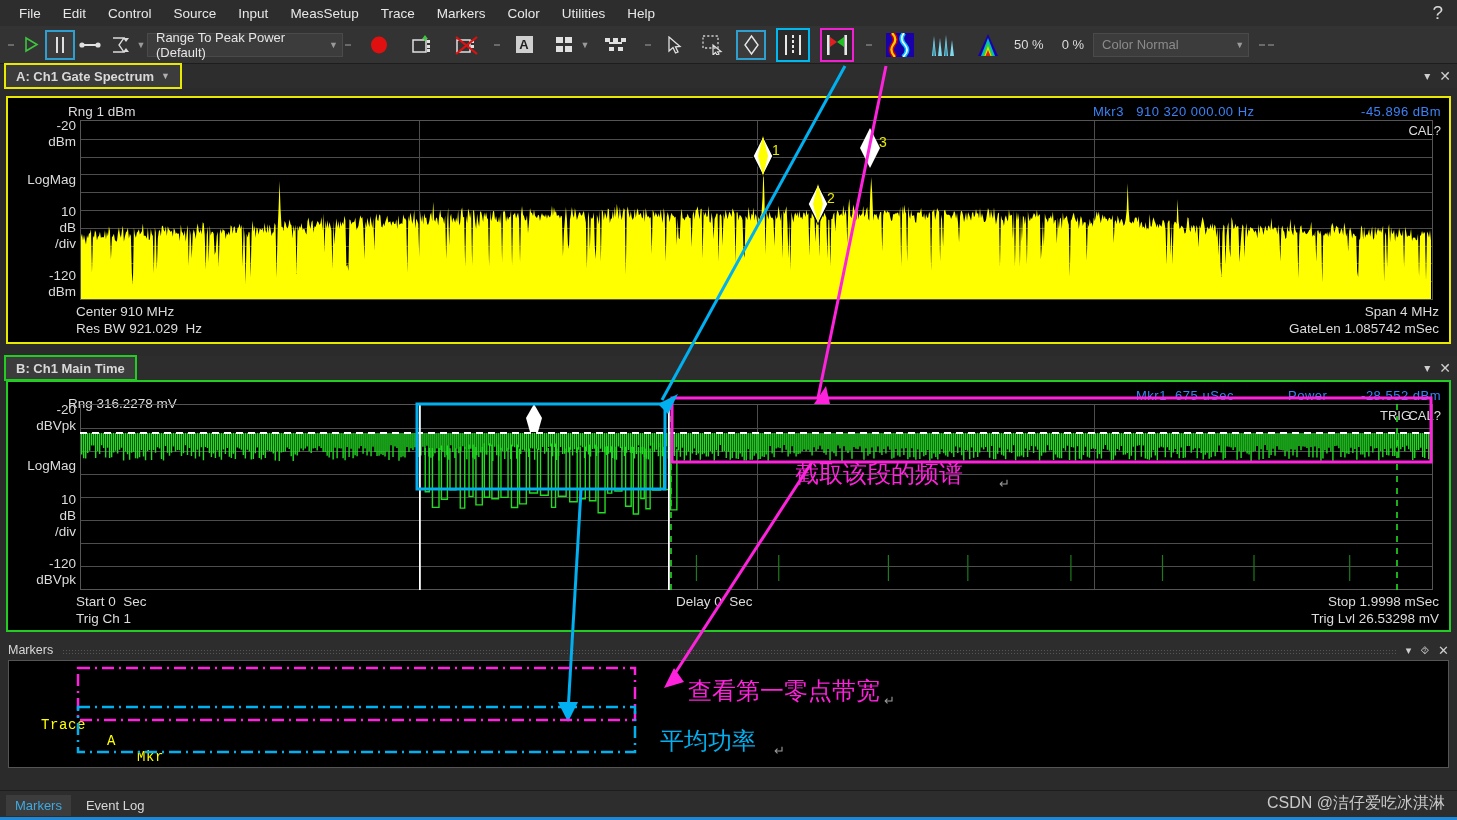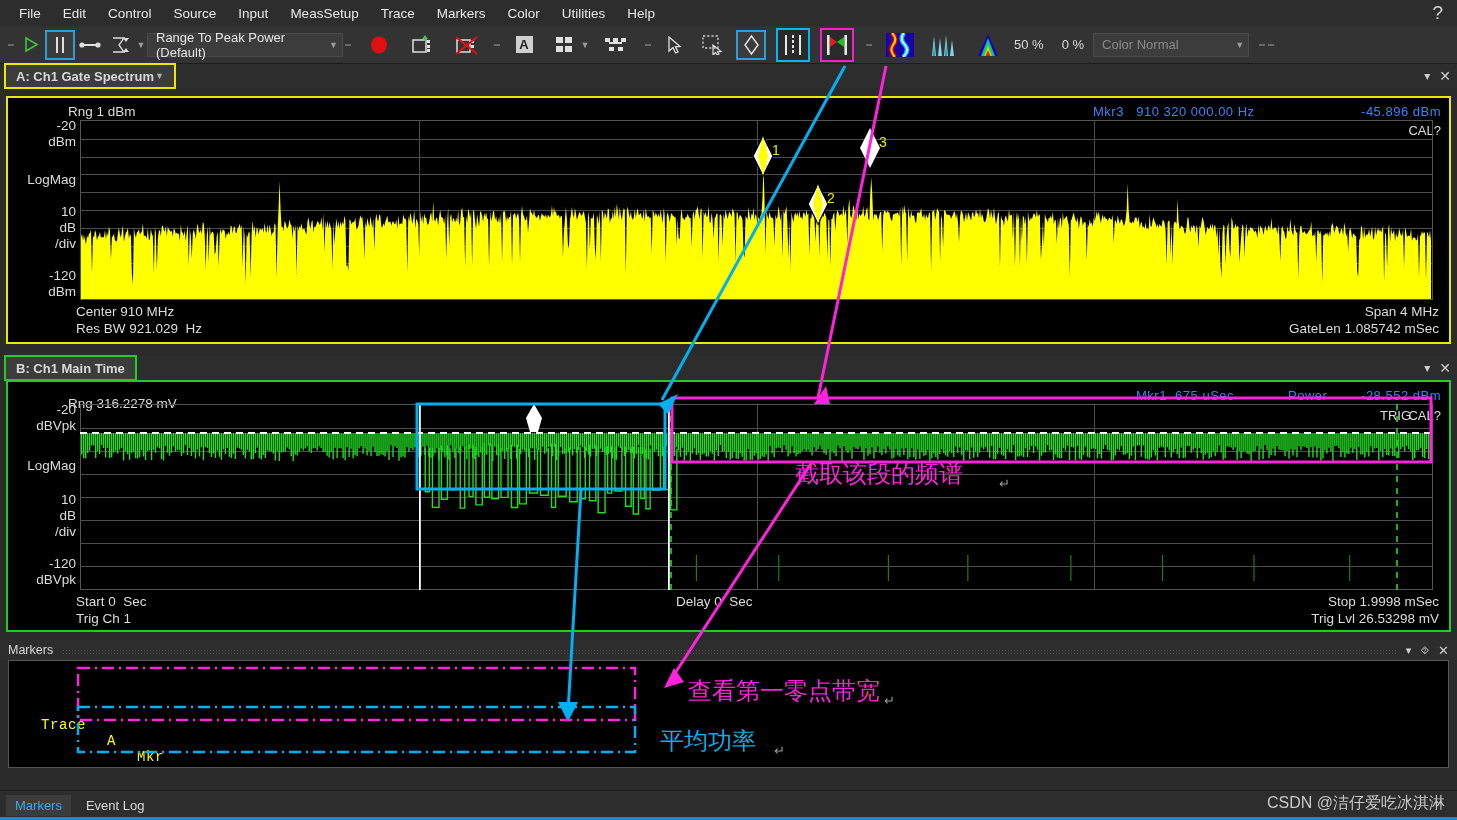--- a/index.html
+++ b/index.html
@@ -59,21 +59,21 @@
 
   
   .panel-hdr {
     height: 24px; display: flex; align-items: center;
     background: #2d2d2d; position: relative;
   }
   .tabchip {
     height: 22px; display: flex; align-items: center;
     padding: 0 10px; background: #3c3c3c;
     color: #d9d9d9; font-size: 13px; font-weight: bold;
-    gap: 1px; margin-left: 6px;
+    gap: 7px; margin-left: 6px;
   }
   .tabchip.a { outline: 2px solid #e8e800; }
   .tabchip.b { outline: 2px solid #22cc22; }
   .tabchip .arrow { color: #b0b0b0; font-size: 9px; font-weight: normal; }
   .hdr-ctrls {
     position: absolute; right: 6px; top: 0; height: 24px;
     display: flex; align-items: center; gap: 9px;
     color: #cfcfcf; font-size: 12px;
   }
 

